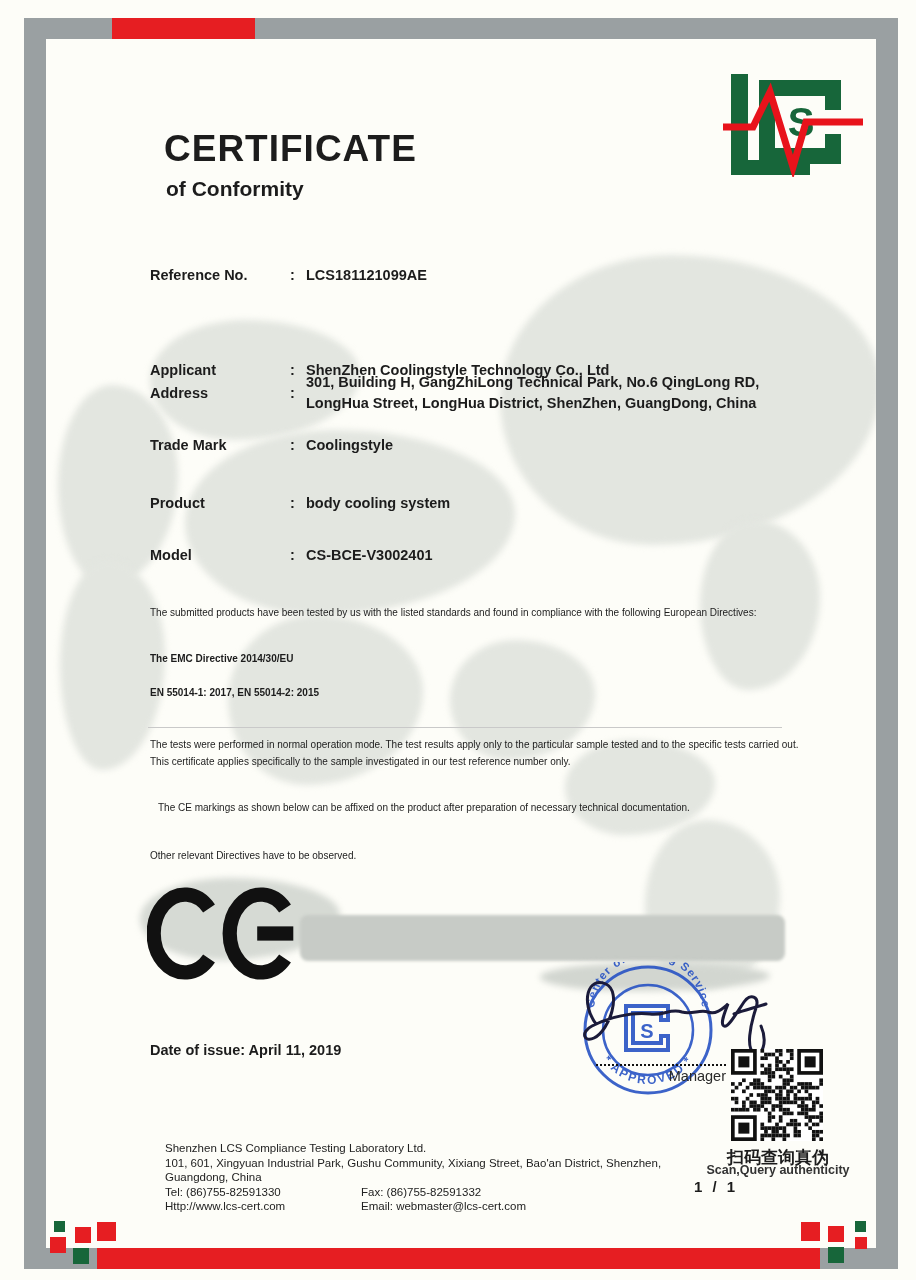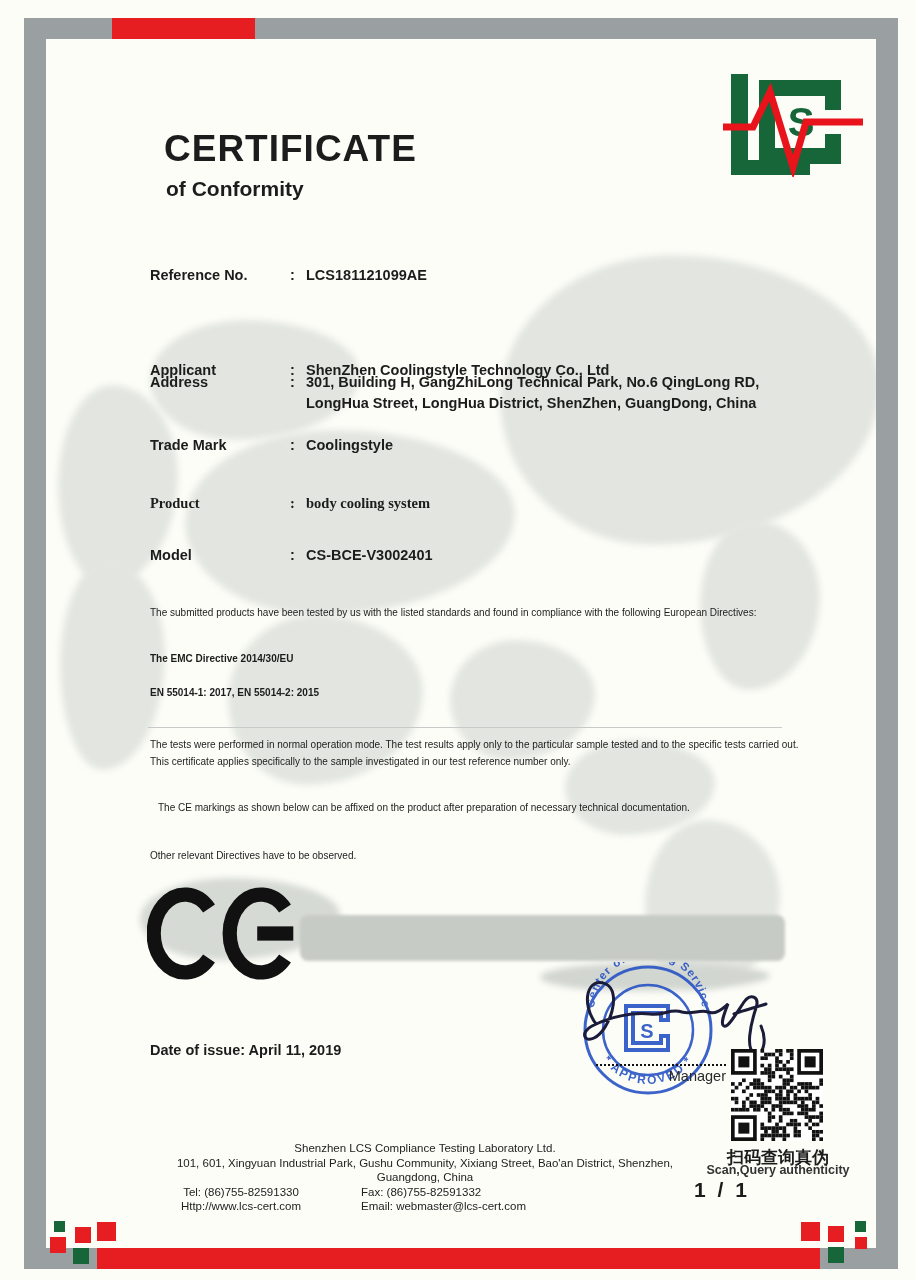--- a/index.html
+++ b/index.html
@@ -26,41 +26,41 @@
   .sq.green{background:var(--accent-green);}
   
   .blob{position:absolute;background:var(--map);filter:blur(3px);
         border-radius:45% 55% 60% 40% / 50% 45% 55% 50%;}
   .band{position:absolute;background:#c7cbc6;filter:blur(1.5px);border-radius:8px;}
   
   .logo{position:absolute;left:723px;top:72px;}
   .title1{position:absolute;left:164px;top:128px;font-size:37px;font-weight:700;letter-spacing:1px;}
   .title2{position:absolute;left:166px;top:177px;font-size:21px;font-weight:700;}
   
-  .field-row{position:absolute;left:150px;display:flex;font-size:14.5px;font-weight:700;line-height:21px;}
+  .field-row{position:absolute;left:150px;display:flex;font-size:14.5px;font-weight:700;line-height:21px;align-items:center;}
   .field-row .lbl{width:140px;}
   .field-row .col{width:16px;}
   .field-row .val{width:480px;}
   
   .para{position:absolute;left:150px;width:650px;font-size:10px;line-height:17px;}
   .para.bold{font-weight:700;}
   .divider{position:absolute;left:148px;top:727px;width:634px;height:1px;background:#c9c9c9;}
   
   .ce{position:absolute;left:147px;top:886px;}
   .date-line{position:absolute;left:150px;top:1042px;font-size:14.5px;font-weight:700;}
   .stamp{position:absolute;left:580px;top:962px;opacity:.9;}
   .signature{position:absolute;left:558px;top:952px;}
   .dotline{position:absolute;left:596px;top:1046px;width:130px;height:18px;border-bottom:2px dotted #111;}
   .manager{position:absolute;left:596px;top:1068px;width:130px;text-align:right;font-size:14.5px;color:#2a2a2a;}
   .qr-wrap{position:absolute;left:731px;top:1049px;width:92px;height:92px;background:#fff;}
   .qr-cap-zh{position:absolute;left:700px;top:1146px;width:156px;text-align:center;font-size:17px;font-weight:700;}
   .qr-cap-en{position:absolute;left:690px;top:1163px;width:176px;text-align:center;font-size:12.5px;font-weight:700;color:#333;}
-  .page-num{position:absolute;left:694px;top:1178px;font-size:21px;font-weight:700;letter-spacing:3px;}
-  
-  .footer{position:absolute;left:165px;top:1141px;width:520px;font-size:11.5px;line-height:14.5px;color:#222;text-align:center;}
+  .page-num{position:absolute;left:694px;top:1178px;font-size:15px;font-weight:700;letter-spacing:3px;}
+  
+  .footer{position:absolute;left:165px;top:1141px;width:520px;font-size:11.5px;line-height:14.5px;color:#222;}
   .footer .frow{display:flex;gap:44px;}
   .footer .fcol1{width:152px;}
 </style>
 </head>
 <body>
 
 <div class="page">
 
   <div>
     <div class="blob" style="left:500px;top:255px;width:380px;height:290px;"></div>
@@ -123,21 +123,21 @@
   <div class="field-row" style="top:372px;">
     <span class="lbl">Address</span>
     <span class="col">:</span>
     <span class="val">301, Building H, GangZhiLong Technical Park, No.6 QingLong RD, LongHua Street, LongHua District, ShenZhen, GuangDong, China</span>
   </div>
   <div class="field-row" style="top:435px;">
     <span class="lbl">Trade Mark</span>
     <span class="col">:</span>
     <span class="val">Coolingstyle</span>
   </div>
-  <div class="field-row" style="top:493px;font-family:Liberation Serif, serif;">
+  <div class="field-row" style="top:493px;">
     <span class="lbl">Product</span>
     <span class="col">:</span>
     <span class="val">body cooling system</span>
   </div>
   <div class="field-row" style="top:545px;">
     <span class="lbl">Model</span>
     <span class="col">:</span>
     <span class="val">CS-BCE-V3002401</span>
   </div>
 

